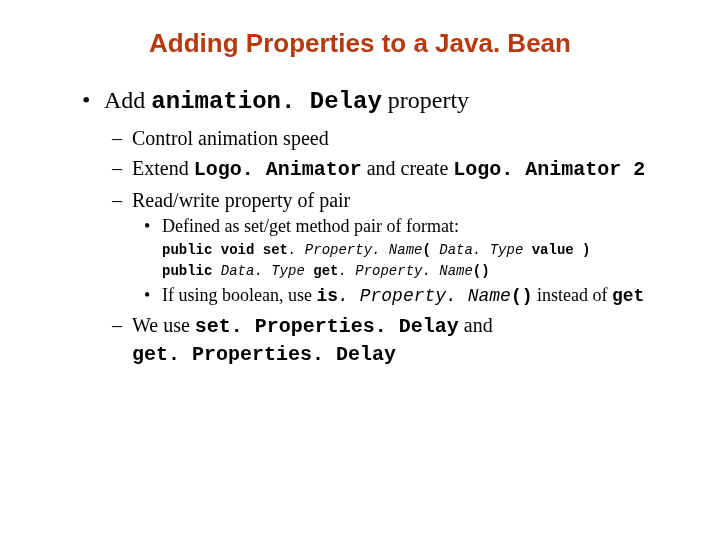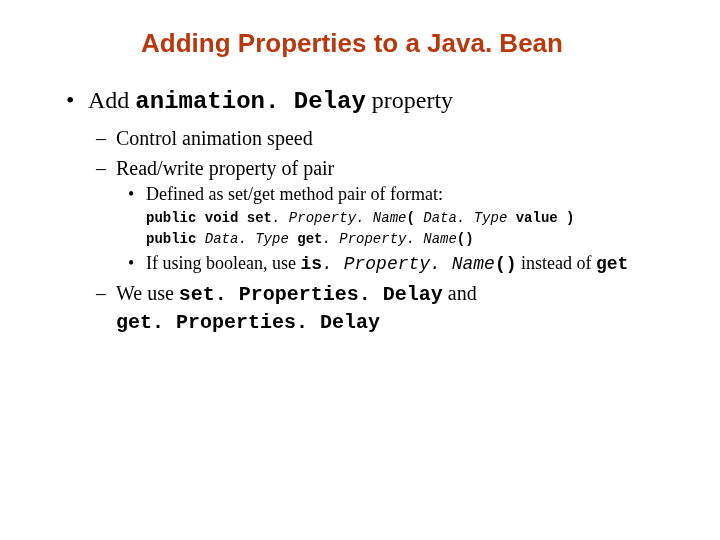--- a/index.html
+++ b/index.html
@@ -7,21 +7,21 @@
     padding: 0;
     width: 720px;
     height: 540px;
     font-family: "Times New Roman", Times, serif;
     font-size: 21px;
     color: #000;
     background: #fff;
     position: relative;
   }
   .slide {
-    padding: 28px 48px 0 32px;
+    padding: 28px 48px 0 48px;
   }
   .title {
     font-family: Arial, Helvetica, sans-serif;
     font-weight: bold;
     font-size: 26px;
     color: #b7390e;
     text-align: center;
     margin: 0 0 28px 0;
   }
   ul.lvl1 {
@@ -96,20 +96,23 @@
 
   <h1 class="title">Adding Properties to a Java. Bean</h1>
 
   <ul class="lvl1">
     <li>
       <span>Add </span><span class="mono-bold">animation. Delay</span><span> property</span>
 
       <ul class="lvl2">
         <li>Control animation speed</li>
 
+        <li>
+          <span>Extend </span><span class="mono-bold">Logo. Animator</span><span> and create </span><span class="mono-bold">Logo. Animator 2</span>
+        </li>
 
         <li>
           <span>Read/write property of pair</span>
 
           <ul class="lvl3">
             <li>Defined as set/get method pair of format:</li>
           </ul>
 
           <div class="codeblock">
             <span class="mono-bold">public void set</span><span class="mono-i">. Property. Name</span><span class="mono-bold">( </span><span class="mono-i">Data. Type</span><span class="mono-bold"> value )</span>

